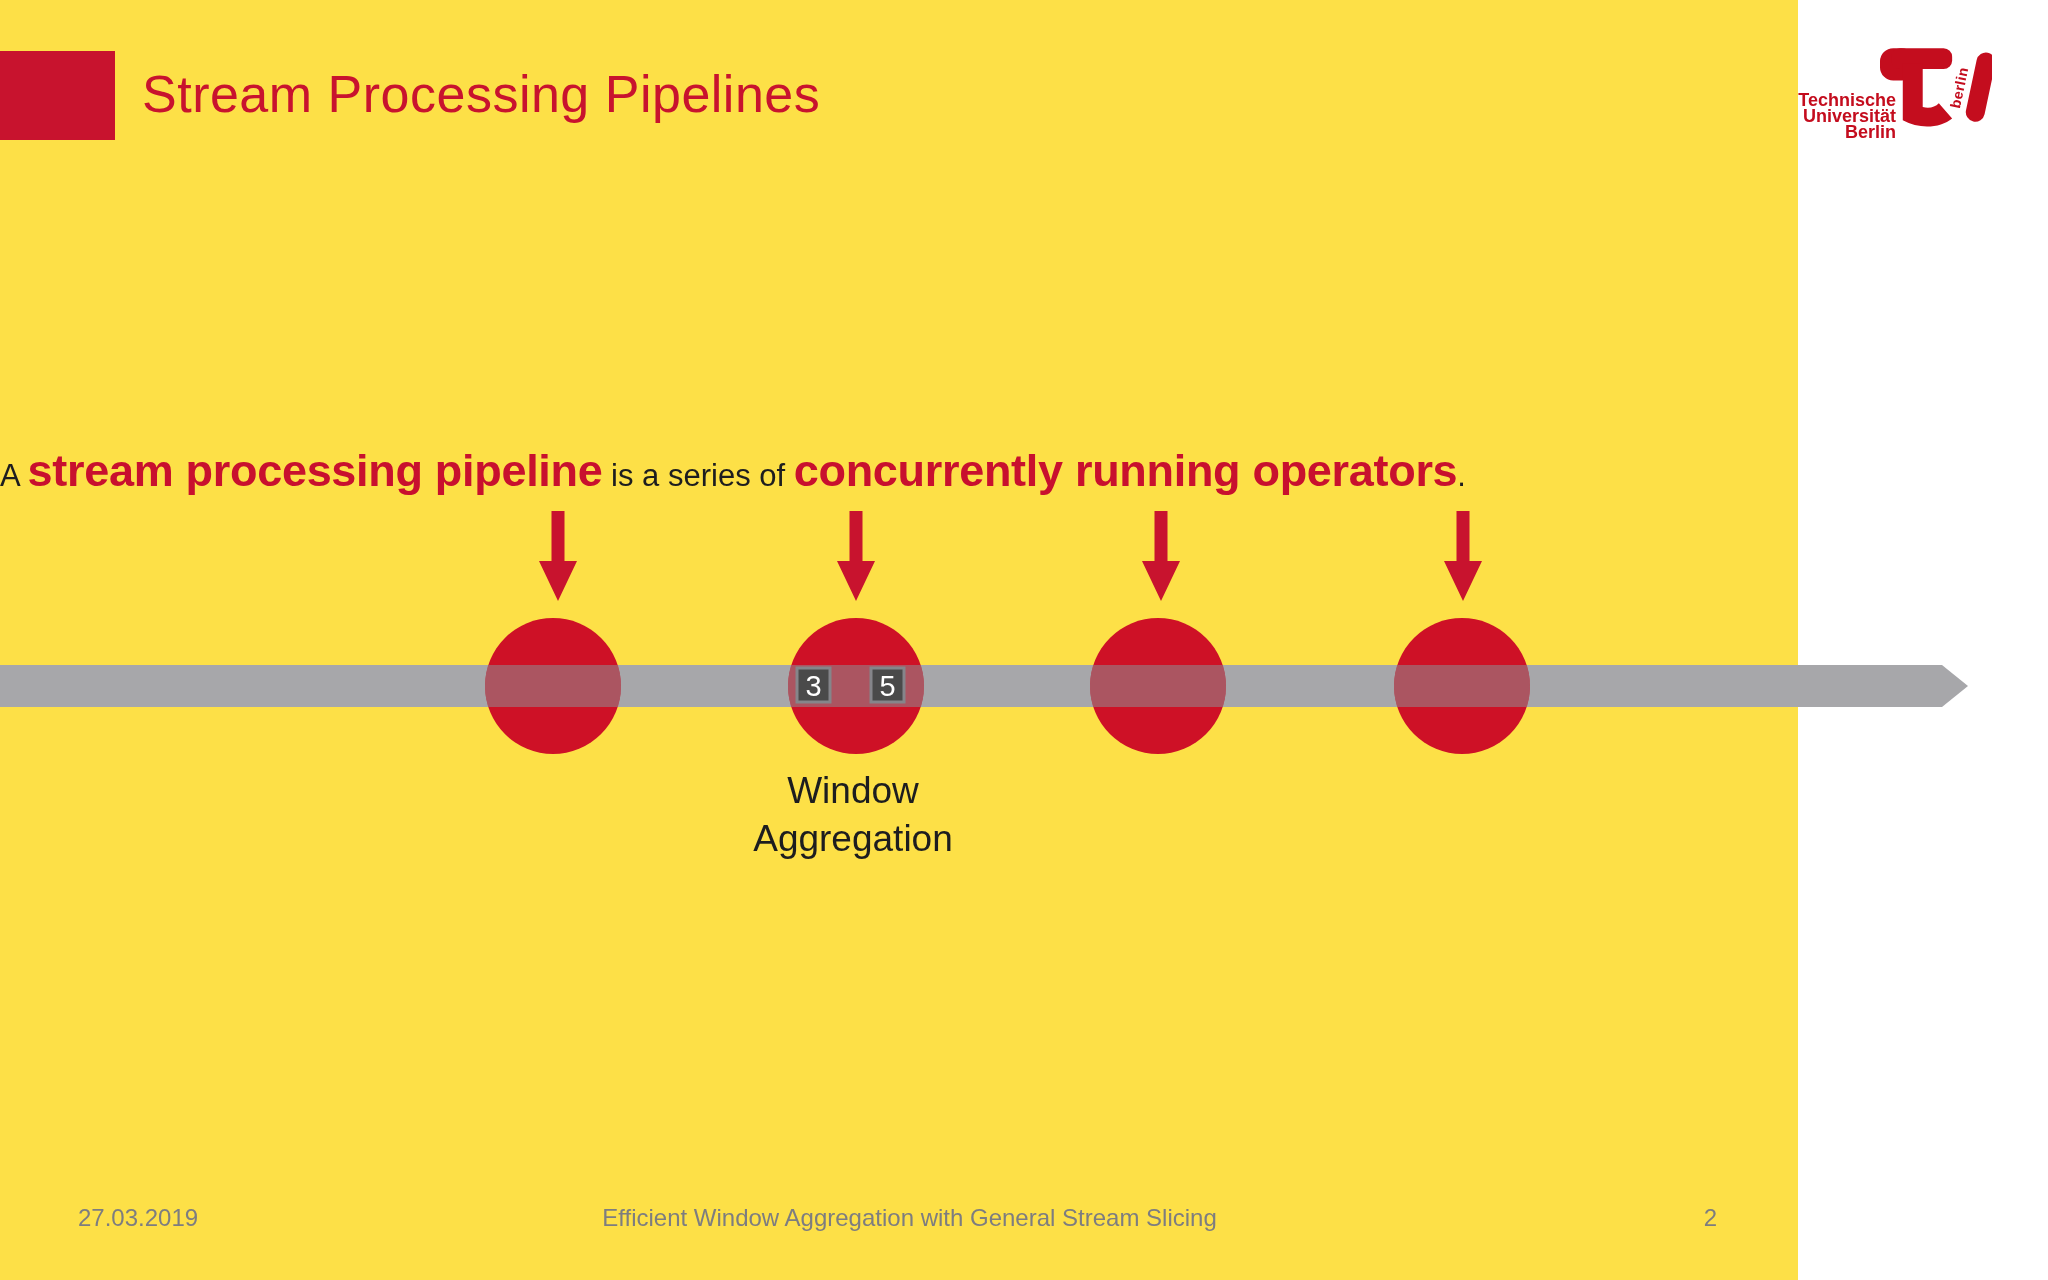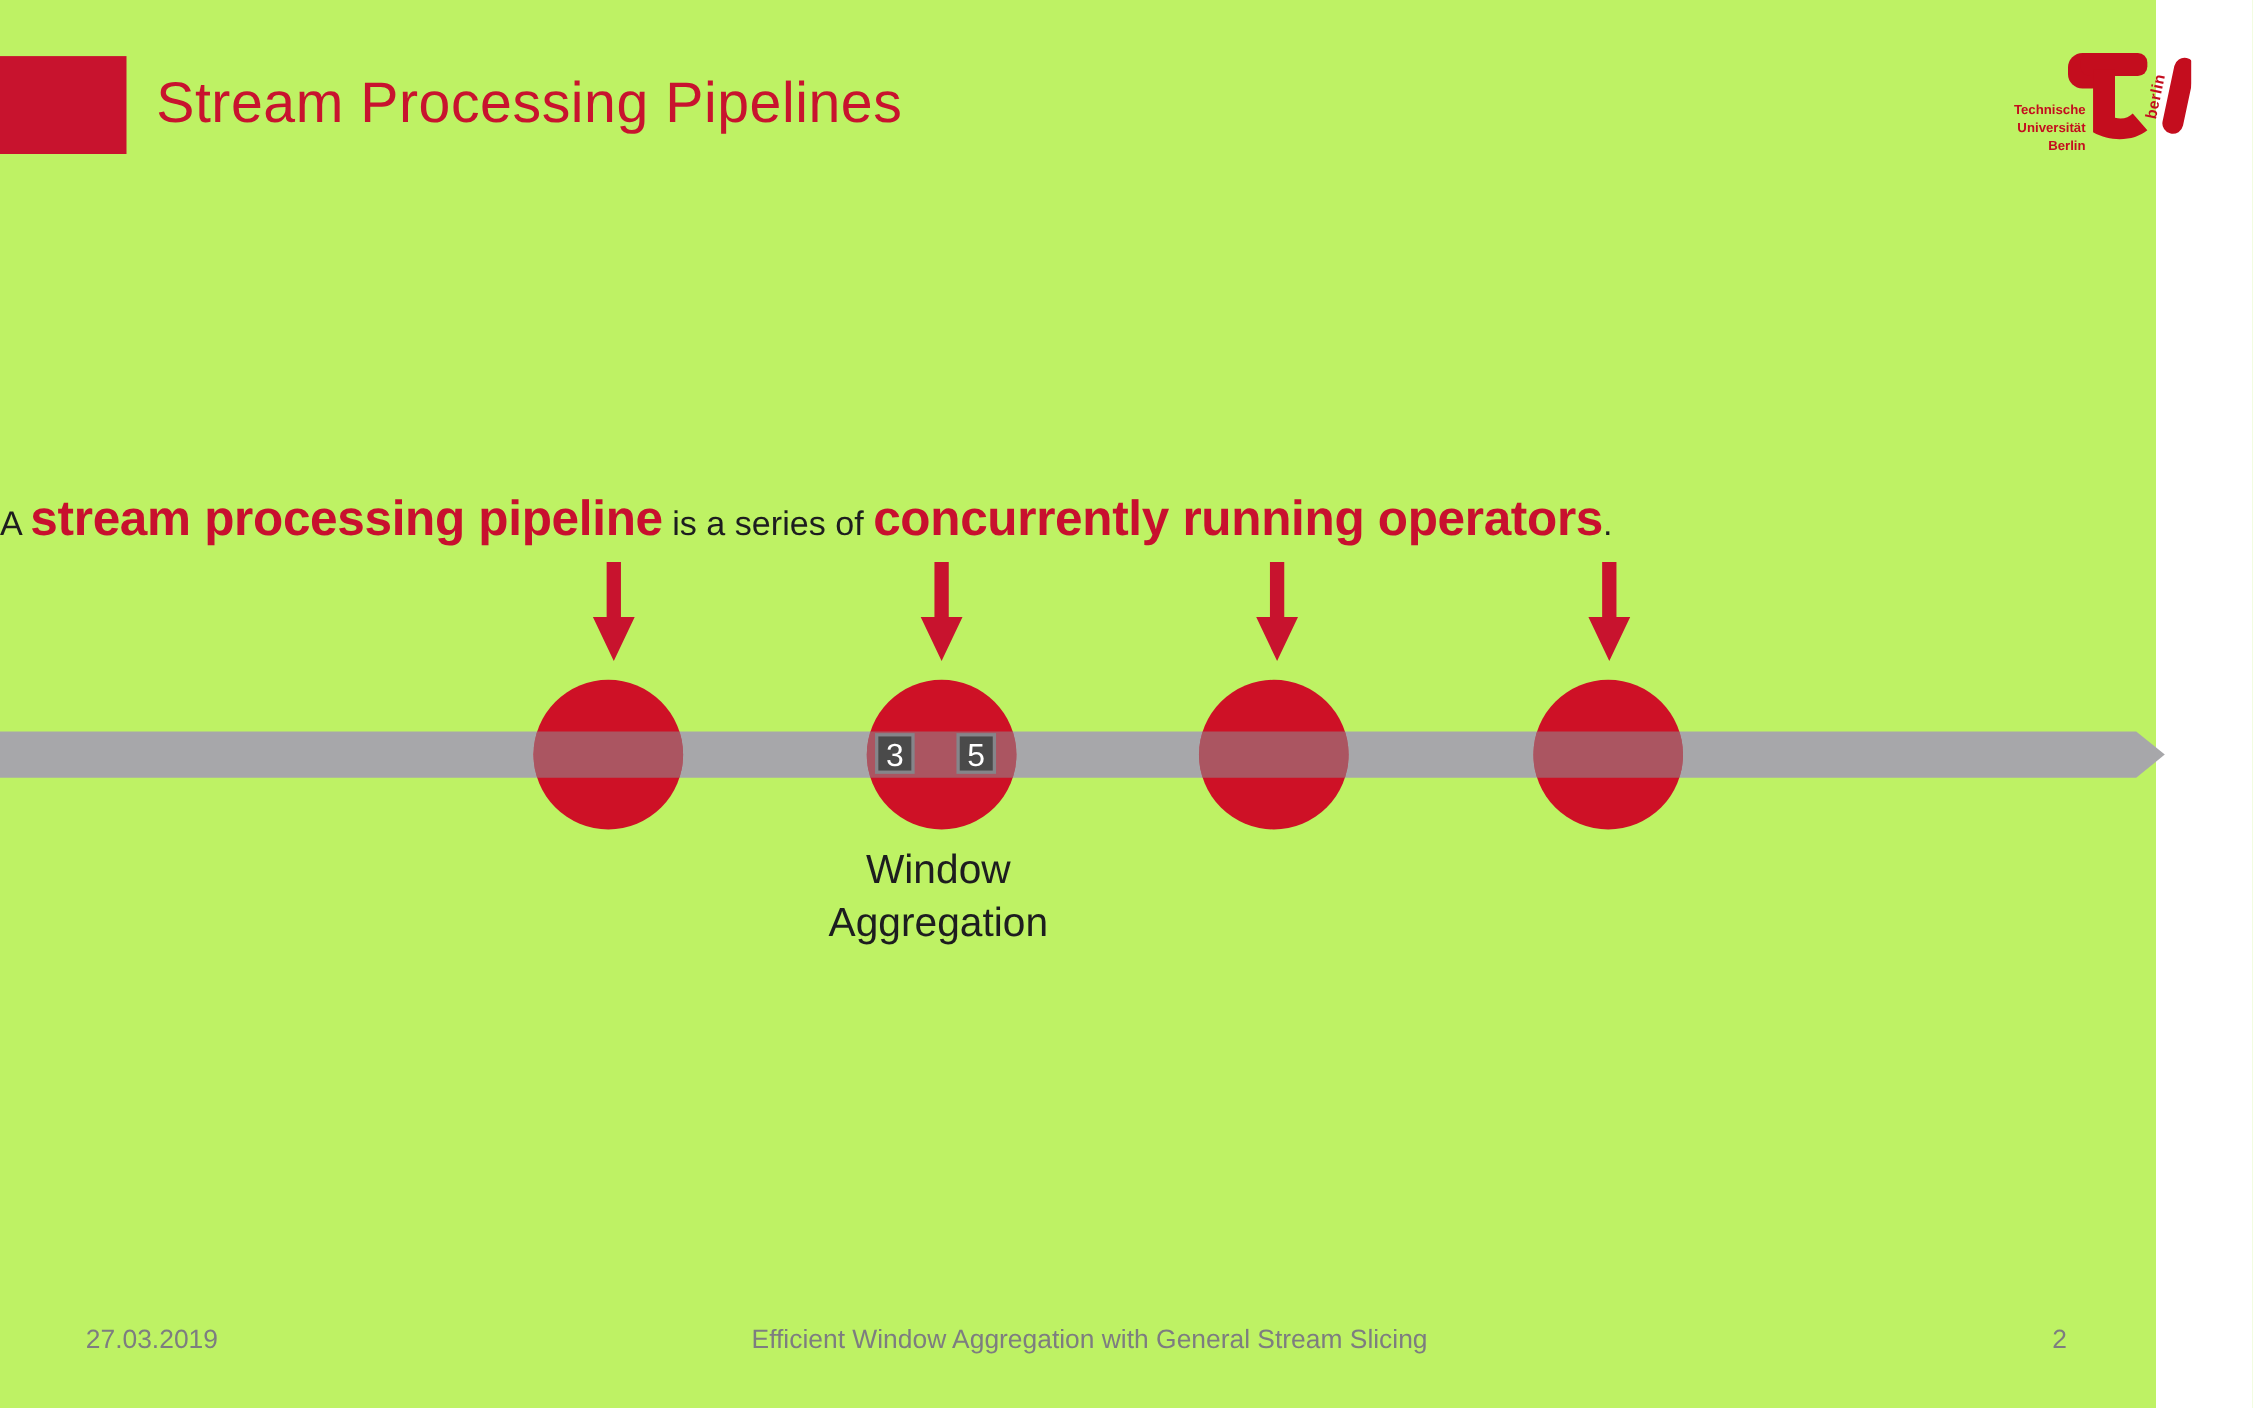--- a/index.html
+++ b/index.html
@@ -4,42 +4,42 @@
 <style>
   html, body { margin: 0; padding: 0; }
   body {
     width: 2048px; height: 1280px;
     overflow: hidden;
     font-family: "Liberation Sans", sans-serif;
     background: #ffffff;
   }
   .slide {
     position: relative;
-    width: 1960px; height: 1280px;
-    background: #bef264;
+    width: 1798px; height: 1280px;
+    background: #fde047;
   }
   
   .accent-square {
     position: absolute; left: 0; top: 51px;
     width: 115px; height: 89px;
     background: #c8132e;
   }
   .page-title {
     position: absolute; left: 142px; top: 63px;
     font-size: 52px; line-height: 62px;
     letter-spacing: 0.5px;
     color: #c8132e; font-weight: 400;
     white-space: nowrap;
   }
   
   .logo-text {
     position: absolute; left: 1790px; top: 92px;
     width: 106px; text-align: right;
     color: #c40d1e; font-weight: bold;
-    font-size: 12px; line-height: 16px;
+    font-size: 18px; line-height: 16px;
   }
   .logo-mark {
     position: absolute; left: 1880px; top: 47px;
     width: 112px; height: 84px;
   }
   
   .sentence {
     position: absolute; left: 0; right: 0; top: 438px;
     font-size: 31px; line-height: 66px;
     color: #1d1d1f;

